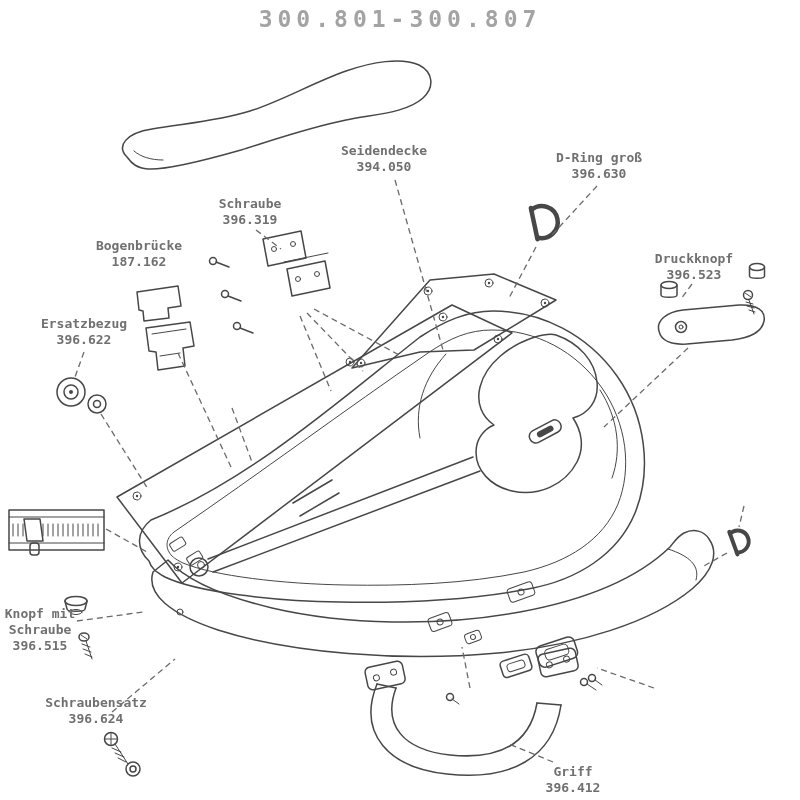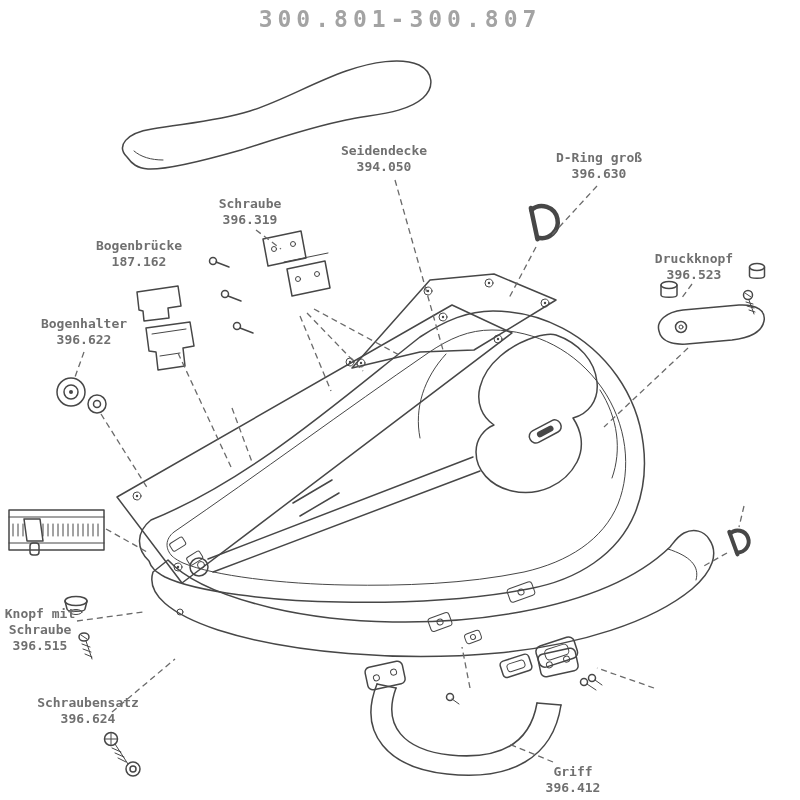--- a/index.html
+++ b/index.html
@@ -249,29 +249,29 @@
   </div>
   <div class="lbl" style="left:139px;top:238px">
     <div>Bogenbrücke</div>
     <div>187.162</div>
   </div>
   <div class="lbl" style="left:694px;top:251px">
     <div>Druckknopf</div>
     <div>396.523</div>
   </div>
   <div class="lbl" style="left:84px;top:316px">
-    <div>Bogenhalter</div>
+    <div>Ersatzbezug</div>
     <div>396.622</div>
   </div>
   <div class="lbl" style="left:40px;top:606px">
     <div>Knopf mit</div>
     <div>Schraube</div>
     <div>396.515</div>
   </div>
-  <div class="lbl" style="left:88px;top:695px">
+  <div class="lbl" style="left:96px;top:695px">
     <div>Schraubensatz</div>
     <div>396.624</div>
   </div>
   <div class="lbl" style="left:573px;top:764px">
     <div>Griff</div>
     <div>396.412</div>
   </div>
 
 </div>
 

